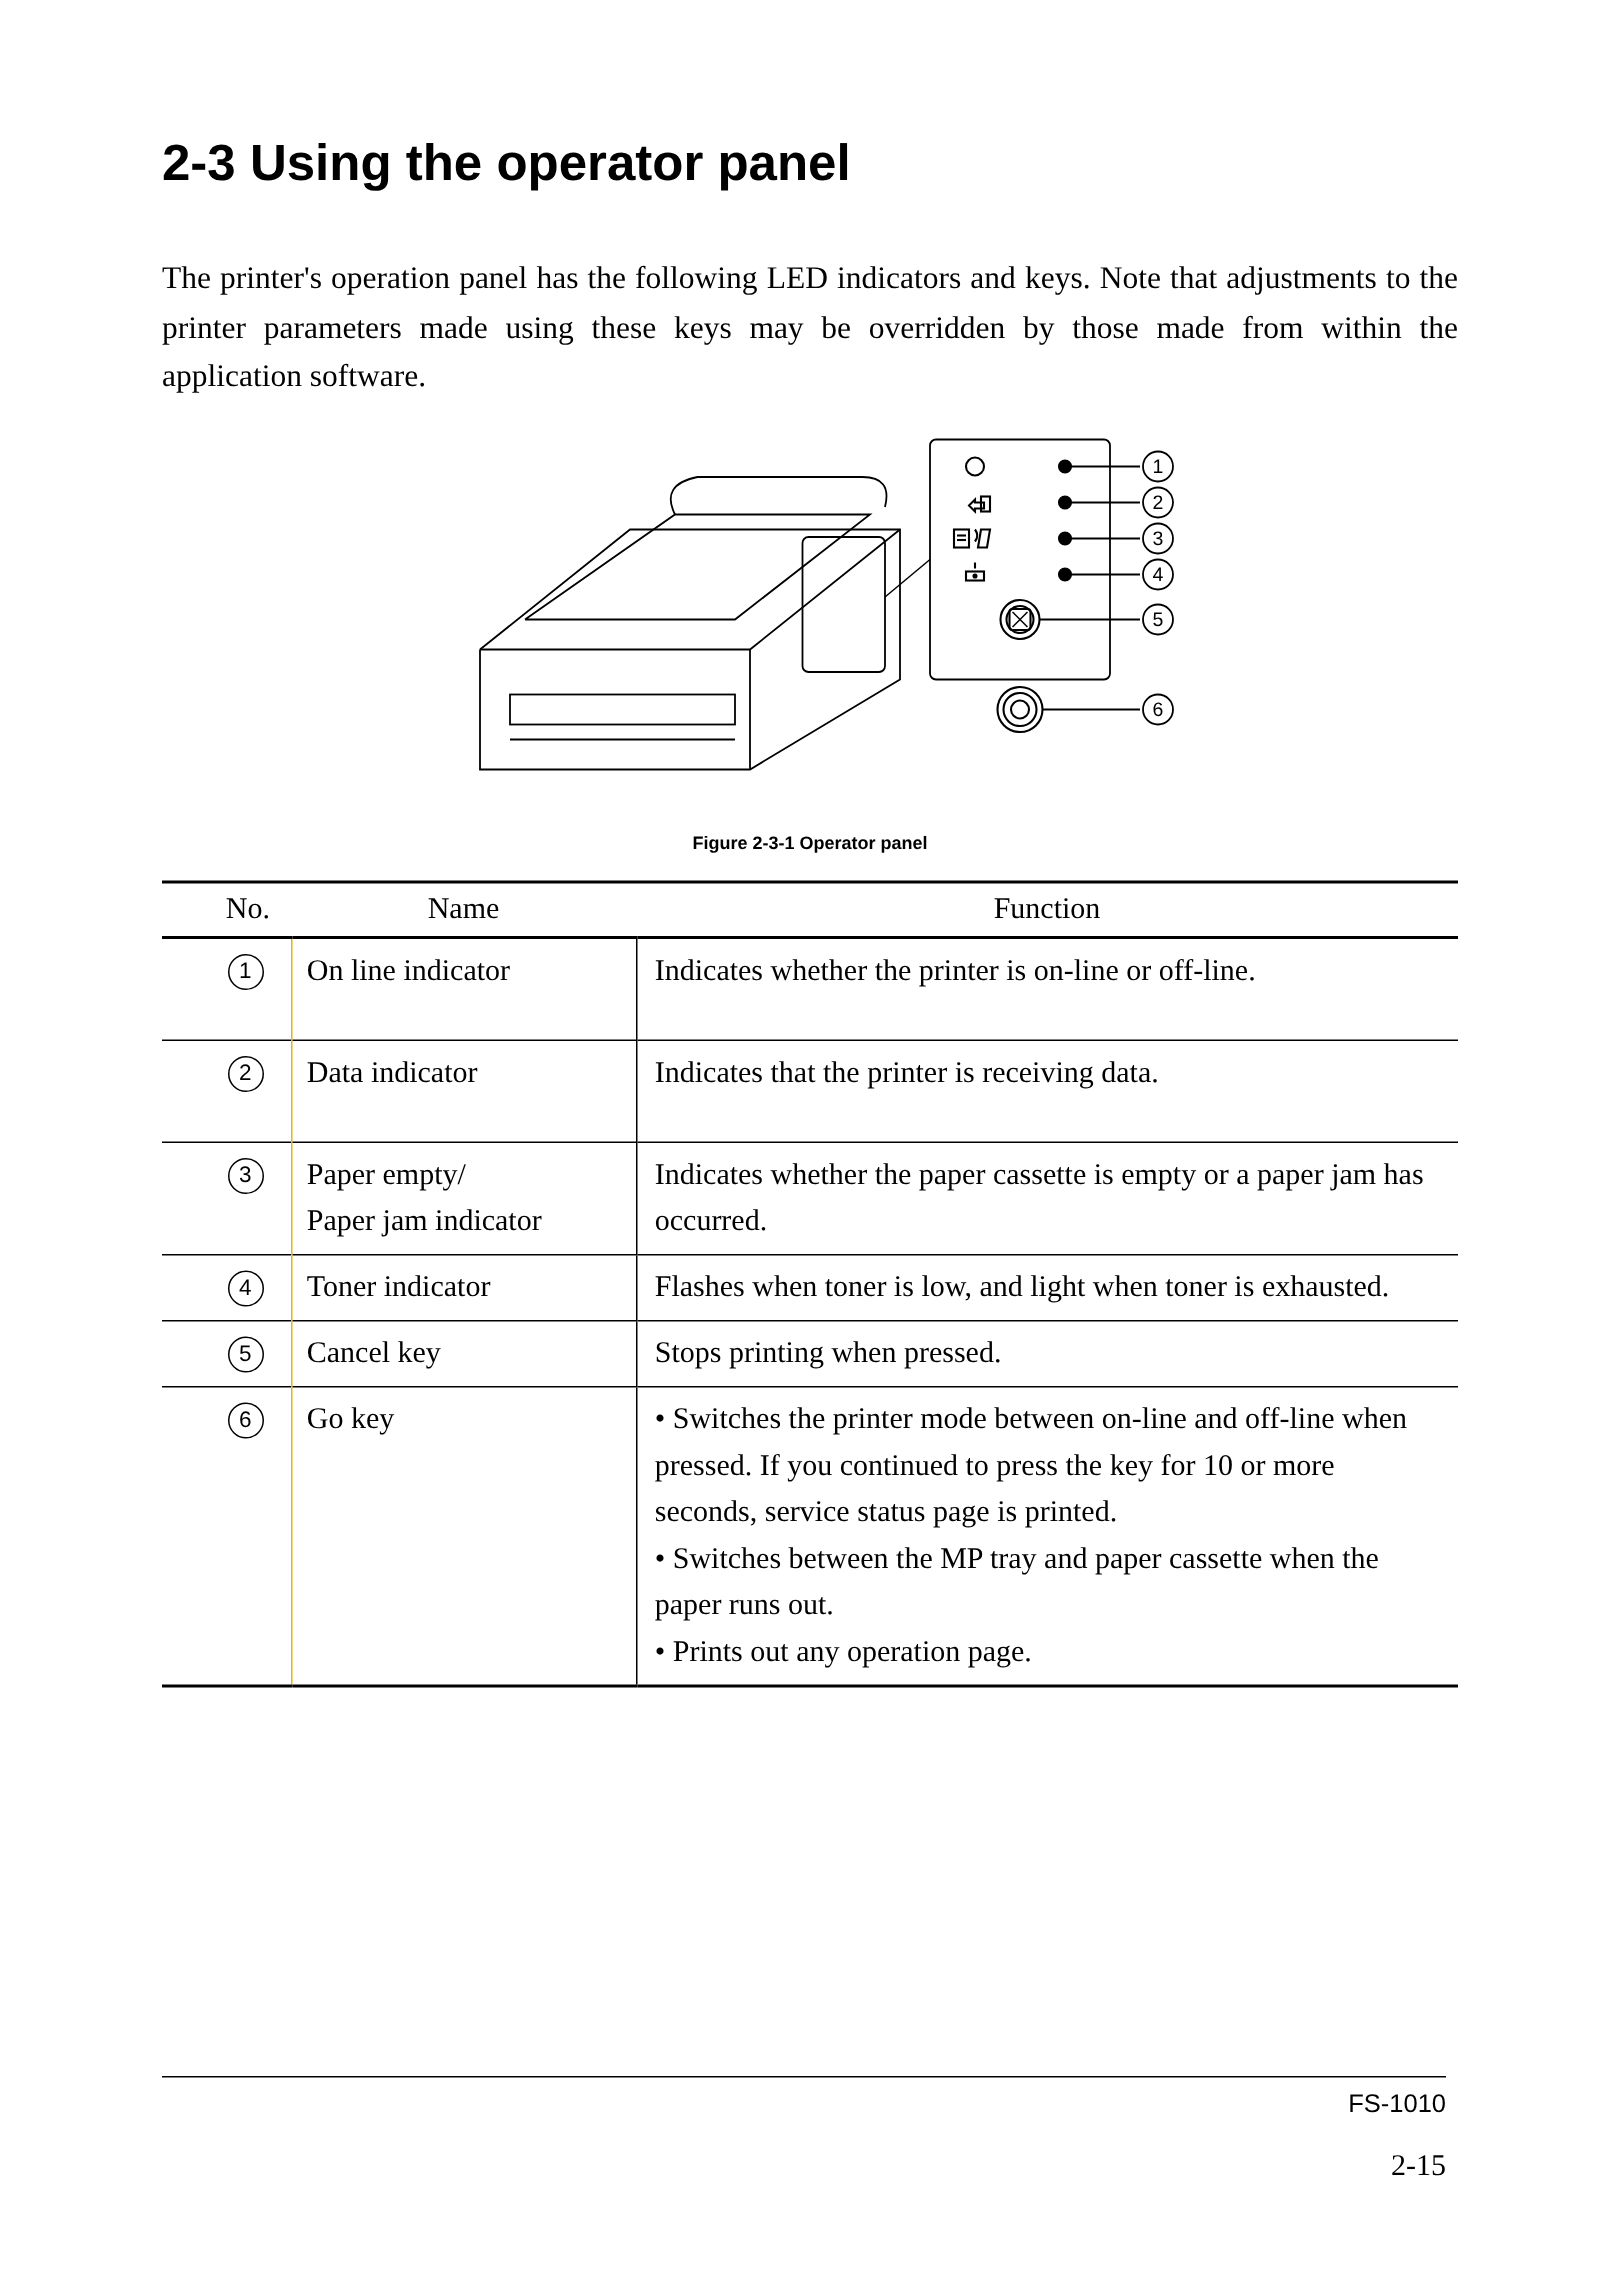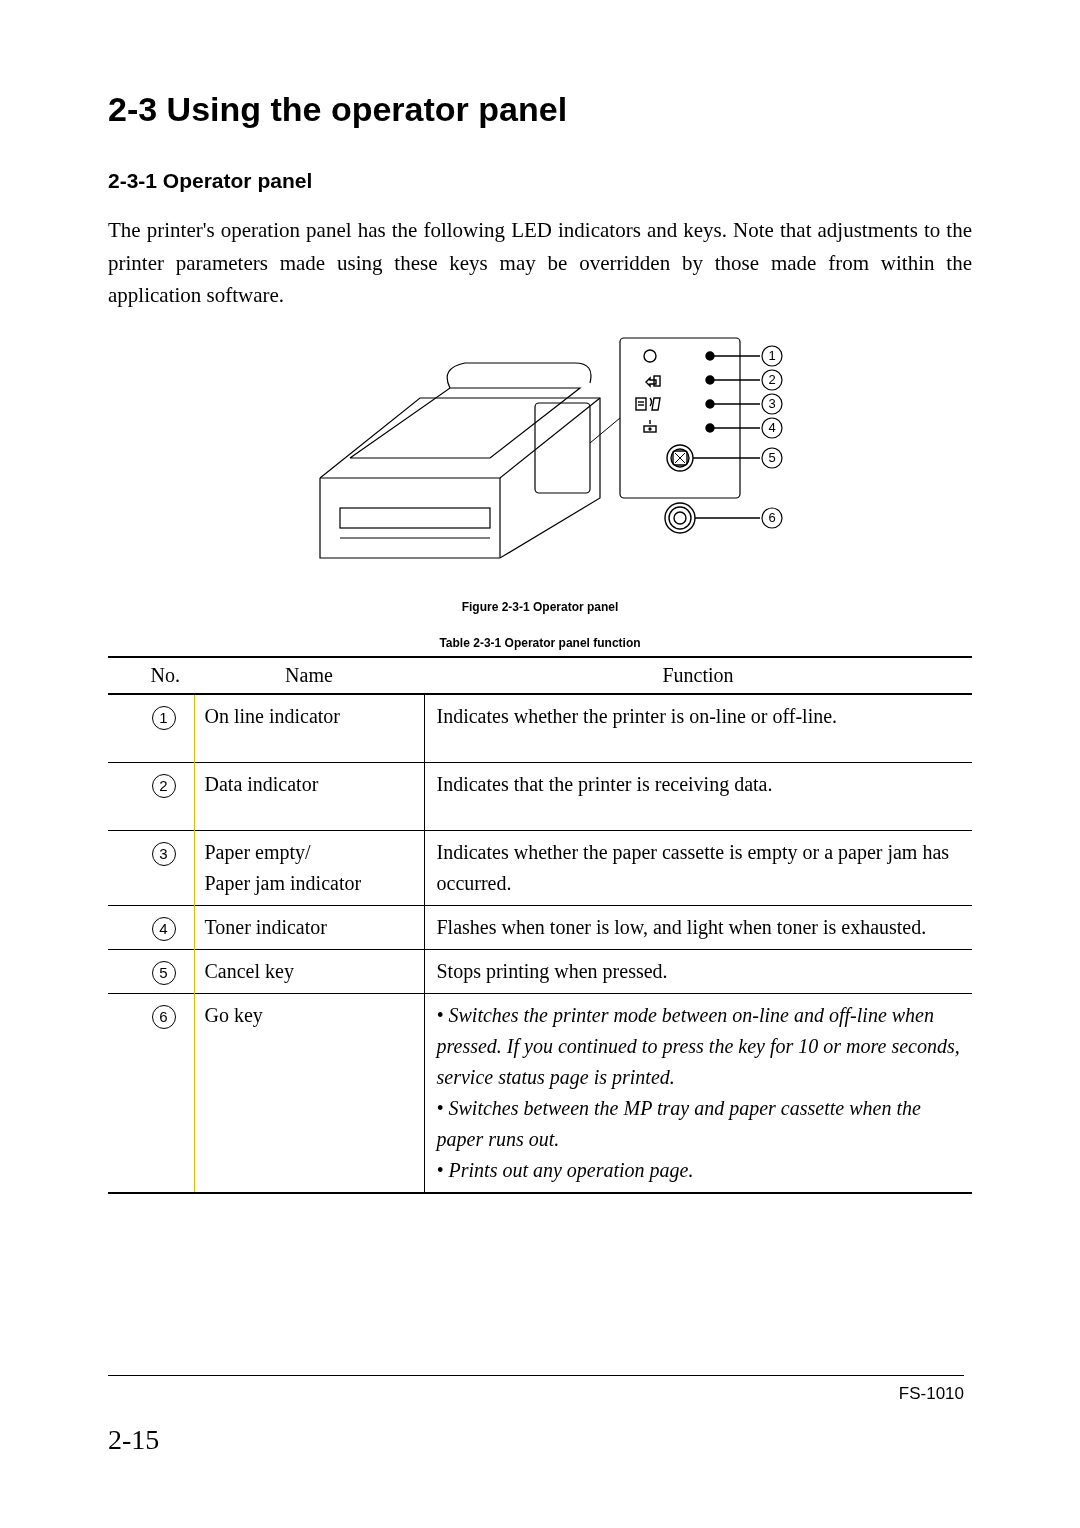--- a/index.html
+++ b/index.html
@@ -110,36 +110,35 @@
     right: 116px;
     bottom: 72px;
   }
   .doc-id {
     font-family: Arial, Helvetica, sans-serif;
     font-size: 17px;
     text-align: right;
     margin-top: 4px;
   }
   .page-num {
-    font-size: 28px;
-    text-align: left;
+    font-size: 20px;
+    text-align: right;
     margin-top: 20px;
   }
-  .bullets div { text-indent: 0; font-style: italic; }
+  .bullets div { text-indent: 0; }
   .bullet-line::before { content: "• "; }
 </style>
 </head>
 <body>
 
 <div class="page">
 
   <h1>2-3 Using the operator panel</h1>
 
 
-  <h2>2-3-1 Operator panel</h2>
   <p class="subintro">The printer's operation panel has the following LED indicators and keys. Note that adjustments to the printer parameters made using these keys may be overridden by those made from within the application software.</p>
 
   <div class="figure-area">
     <svg class="figure-svg" viewBox="0 0 500 260">
 
       <g stroke="#000" stroke-width="1.2" fill="none">
 
         <polyline points="30,150 130,70 310,70 310,170 210,230 30,230 30,150"></polyline>
         <polyline points="30,150 210,150 310,70"></polyline>
         <polyline points="210,150 210,230"></polyline>
@@ -212,21 +211,20 @@
           <text x="482" y="104" stroke="none" fill="#000">4</text>
         <circle cx="482" cy="130" r="10"></circle>
           <text x="482" y="134" stroke="none" fill="#000">5</text>
         <circle cx="482" cy="190" r="10"></circle>
           <text x="482" y="194" stroke="none" fill="#000">6</text>
       </g>
     </svg>
   </div>
 
   <div class="figure-caption">Figure 2-3-1 Operator panel</div>
-  <div class="table-caption">Table 2-3-1 Operator panel function</div>
 
   <table class="opfn">
     <thead>
       <tr class="head">
         <th>No.</th>
         <th>Name</th>
         <th>Function</th>
       </tr>
     </thead>
     <tbody>

